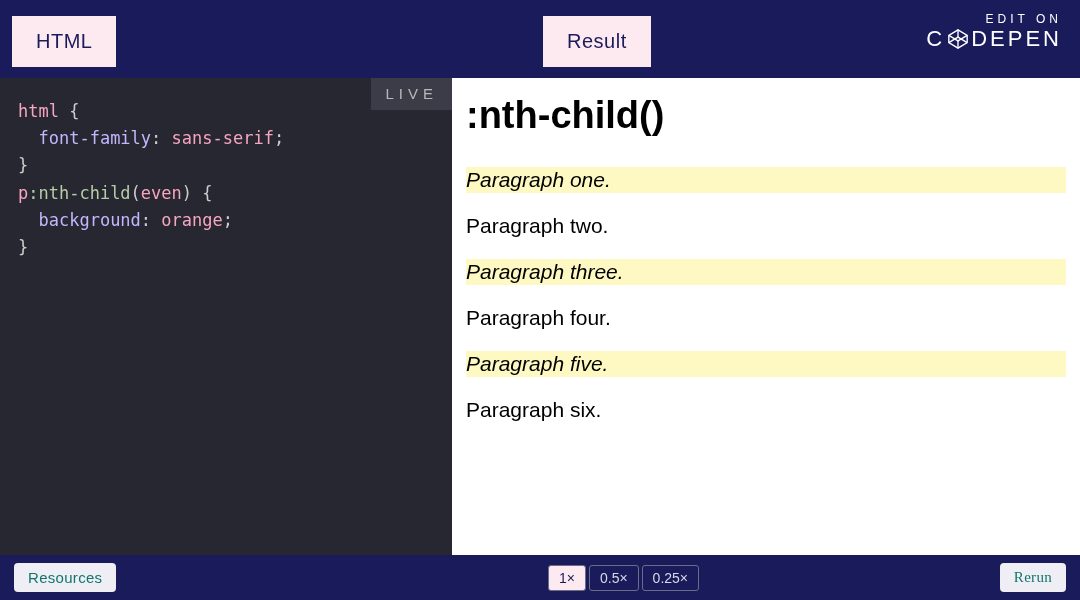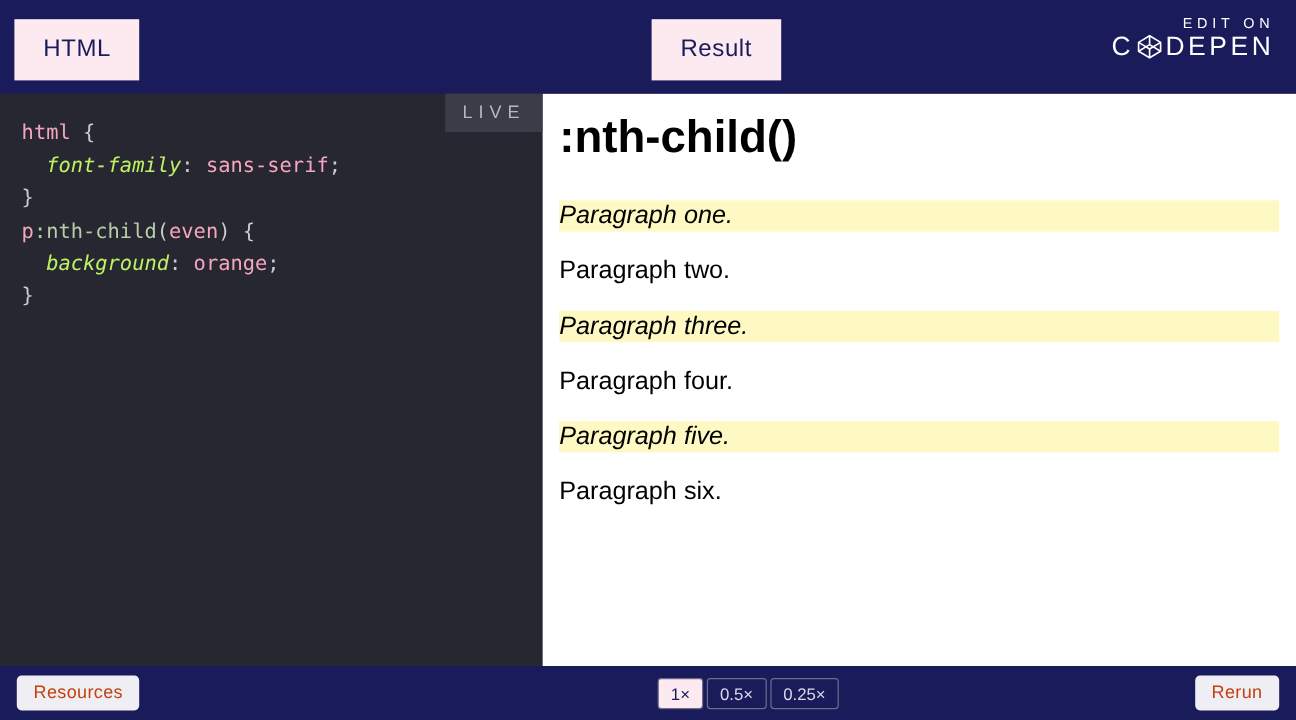--- a/index.html
+++ b/index.html
@@ -96,21 +96,21 @@
       letter-spacing: 5px;
       font-family: -apple-system, sans-serif;
     }
     .code-line {
       white-space: pre;
     }
     .c-tag { color: #f7a6c0; }
     .c-sel { color: #b5cea8; }
     .c-paren { color: #cccccc; }
     .c-brace { color: #cccccc; }
-    .c-prop { color: #bef264; font-style: italic; }
+    .c-prop { color: #c4b5fd; }
     .c-punc { color: #cccccc; }
     .c-colon { color: #cccccc; }
     .result-pane {
       flex: 1;
       background: white;
       padding: 16px 14px;
       overflow: hidden;
     }
     .result-pane h1 {
       font-size: 38px;
@@ -133,21 +133,21 @@
     .bottom-bar {
       background: #1a1b5a;
       height: 45px;
       display: flex;
       align-items: center;
       padding: 0 14px;
       position: relative;
     }
     .btn {
       background: #f0eef5;
-      color: #c2410c;
+      color: #0f766e;
       padding: 6px 14px;
       font-size: 15px;
       border-radius: 4px;
       cursor: pointer;
       letter-spacing: 0.3px;
     }
     .zoom-group {
       position: absolute;
       left: 548px;
       display: flex;
@@ -163,20 +163,21 @@
       border-radius: 3px;
       margin-right: 3px;
     }
     .zoom-btn.active {
       background: #fde9f0;
       color: #1a1b5a;
     }
     .rerun-btn {
       position: absolute;
       right: 14px;
+      font-family: Liberation Serif, serif;
     }
   </style>
 </head>
 <body>
 
 <div class="main-container">
   <div class="top-bar">
     <div class="tab-group-left">
       <div class="tab">HTML</div>
     </div>

